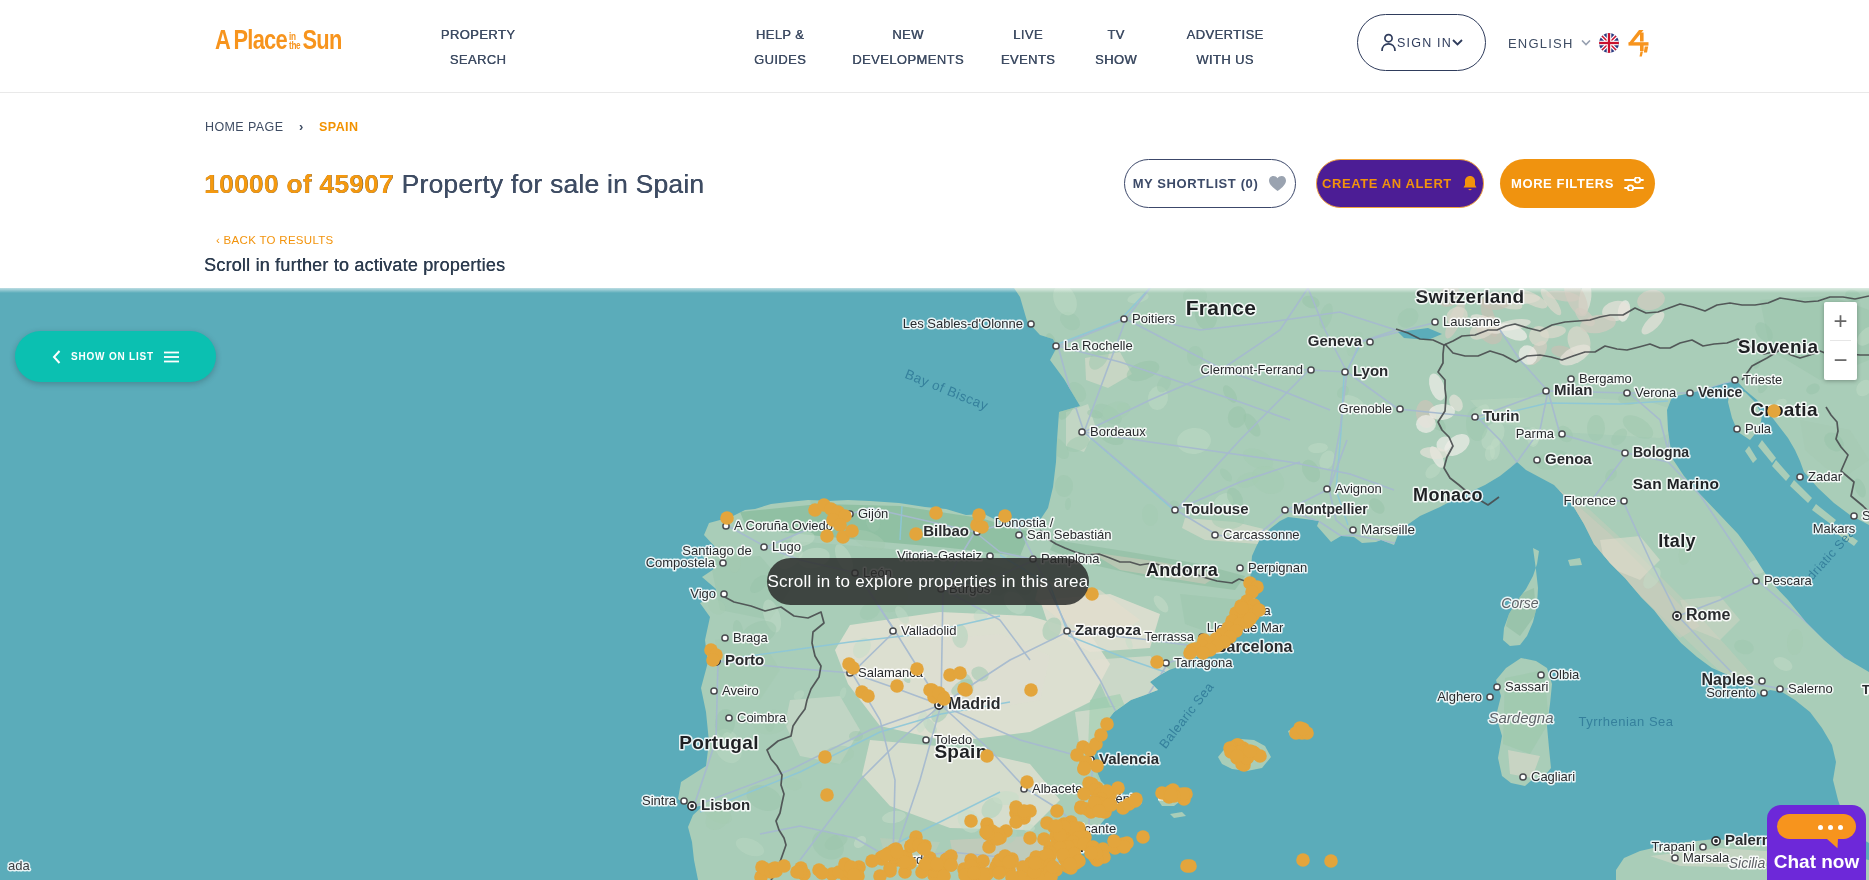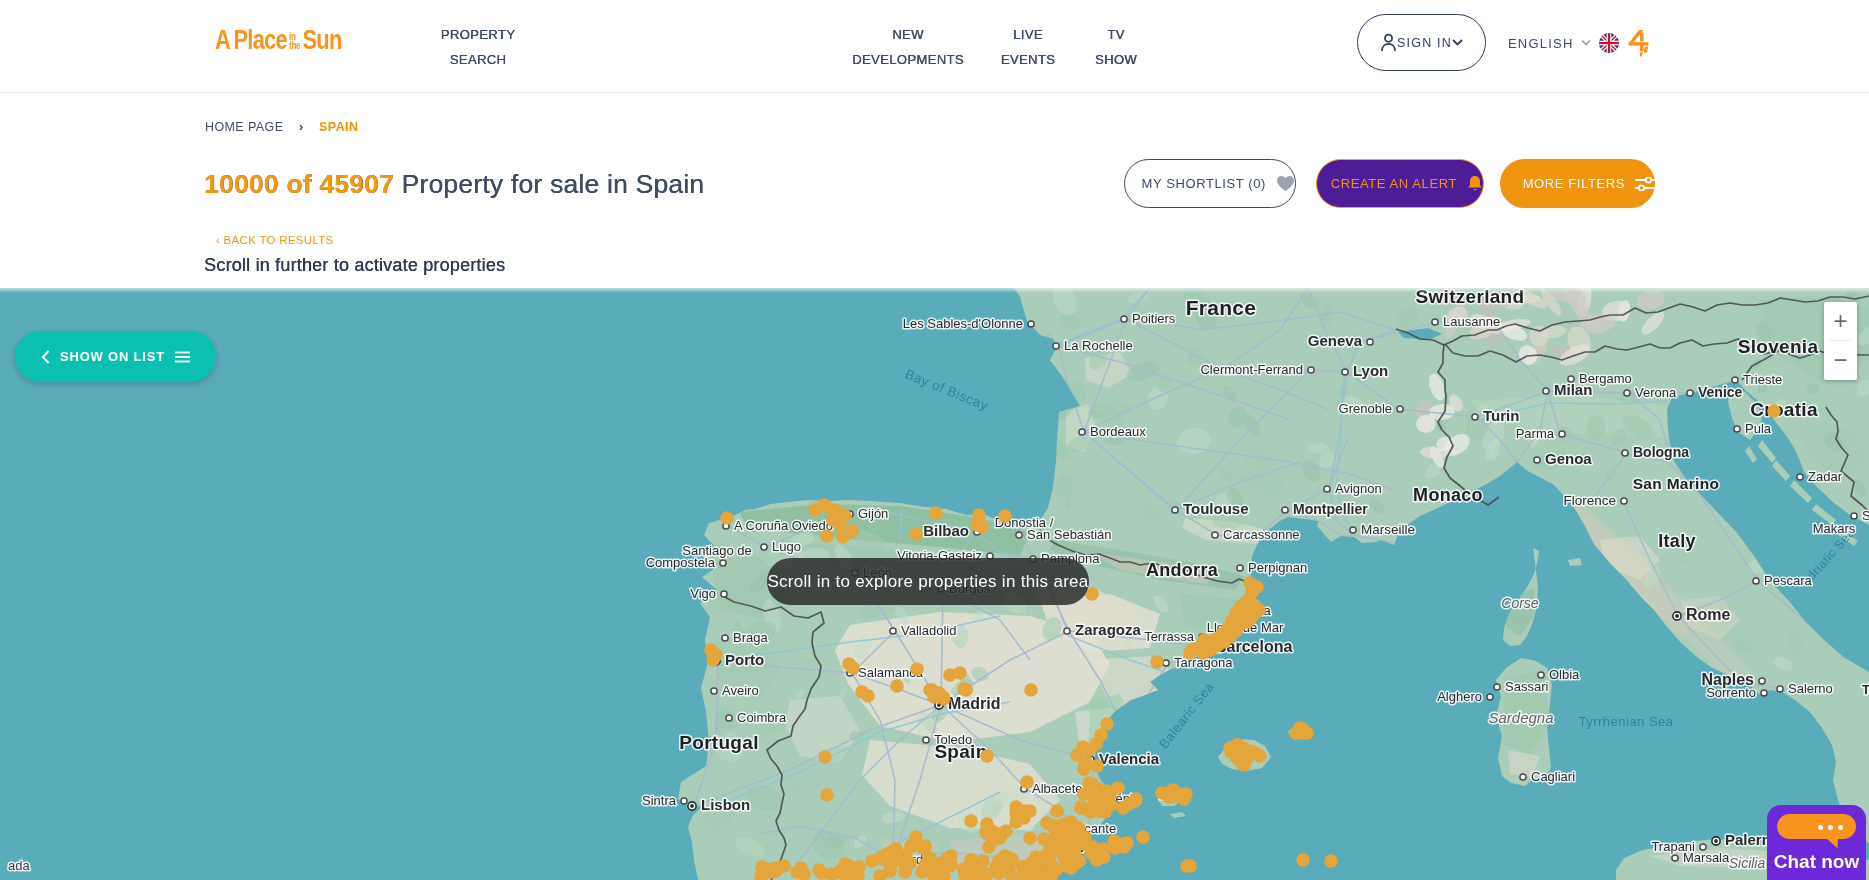--- a/index.html
+++ b/index.html
@@ -10,28 +10,28 @@
 .nav{position:absolute;top:0;height:93px;display:flex;align-items:center;justify-content:center}
 .nav a{display:block;text-align:center;color:#3e4c63;font-size:13px;letter-spacing:0.4px;line-height:25px;text-decoration:none;text-shadow:0.35px 0 0 #3e4c63}
 .pill{position:absolute;border-radius:29px;display:flex;align-items:center;justify-content:center}
 .signin{left:1357px;top:14px;width:129px;height:57px;border:1.4px solid #2f3c5c;color:#2f3c5c;font-size:12.5px;letter-spacing:1.2px;}
 .lang{position:absolute;left:1508px;top:32px;height:22px;color:#3e4c63;font-size:13px;letter-spacing:1.2px;display:flex;align-items:center;gap:8px}
 .crumb{position:absolute;left:205px;top:119px;font-size:12.5px;letter-spacing:0.4px;color:#3e4c63;z-index:6}
 .crumb .sp{color:#f29200;font-weight:bold}
 .crumb .chv{color:#3e4c63;font-weight:bold;font-size:13px}
 h1{position:absolute;left:204px;top:169px;font-size:26.5px;font-weight:400;color:#3e4c63;letter-spacing:0.2px;z-index:6;text-shadow:0.3px 0 0 #3e4c63}
 h1 b{color:#f5990f;font-weight:bold}
-.btn{position:absolute;top:159px;height:49px;border-radius:25px;display:flex;align-items:center;justify-content:flex-end;font-size:13px;font-weight:normal;letter-spacing:0.6px;gap:10px;z-index:6}
+.btn{position:absolute;top:159px;height:49px;border-radius:25px;display:flex;align-items:center;justify-content:center;font-size:13px;font-weight:bold;letter-spacing:0.6px;gap:10px;z-index:6}
 .b1{left:1124px;width:172px;border:1.4px solid #3c486a;color:#3c4a68;background:#fff}
 .b2{left:1316px;width:168px;border:1.4px solid #f2a33c;color:#f2930c;background:#4c1d95}
 .b3{left:1500px;width:155px;background:#f0930f;color:#fff}
 .back{position:absolute;left:216px;top:234px;color:#f2930c;font-size:11.5px;font-weight:normal;letter-spacing:0.3px;z-index:6}
 .scrolltxt{position:absolute;left:204px;top:255px;color:#2c3b4e;font-size:18px;letter-spacing:0.2px;z-index:6;text-shadow:0.3px 0 0 #2c3b4e}
 .map{position:absolute;left:0;top:288px;width:1869px;height:592px}
-.showlist{position:absolute;left:15px;top:331px;width:201px;height:51px;background:#0bc0b1;border-radius:26px;color:#fff;font-size:13px;font-weight:bold;letter-spacing:0.8px;display:flex;align-items:center;justify-content:center;gap:10px;box-shadow:0 2px 6px rgba(0,0,0,0.22);z-index:4}
+.showlist{position:absolute;left:15px;top:331px;width:201px;height:51px;background:#0bc0b1;border-radius:26px;color:#fff;font-size:10px;font-weight:bold;letter-spacing:0.8px;display:flex;align-items:center;justify-content:center;gap:10px;box-shadow:0 2px 6px rgba(0,0,0,0.22);z-index:4}
 .zoomctl{position:absolute;left:1824px;top:302px;width:33px;height:78px;background:#fff;box-shadow:0 1px 4px rgba(0,0,0,0.3);border-radius:2px;z-index:4}
 .zoomctl .z{height:38px;display:flex;align-items:center;justify-content:center;color:#666;font-size:24px;font-weight:400}
 .zoomctl .d{height:1px;background:#e6e6e6;margin:0 6px}
 .tooltip{position:absolute;left:767px;top:558px;width:322px;height:47px;background:rgba(42,43,42,0.84);border-radius:24px;color:#fff;font-size:17px;display:flex;align-items:center;justify-content:center;z-index:4;letter-spacing:0.3px}
 .chat{position:absolute;left:1767px;top:805px;width:99px;height:75px;background:#6d28d9;border-radius:14px 14px 0 0;z-index:6}
 .bubble{position:absolute;left:10px;top:9px;width:79px;height:25px;background:#f7941d;border-radius:13px}
 .bubble .dots{position:absolute;right:13px;top:11px;display:flex;gap:5px}
 .bubble .dots i{width:5px;height:5px;border-radius:50%;background:#fff}
 .tail{position:absolute;left:60px;top:31px;width:0;height:0;border-left:9px solid transparent;border-right:4px solid transparent;border-top:13px solid #f7941d;transform:rotate(-14deg)}
 .chatlbl{position:absolute;left:0;width:100%;top:46px;text-align:center;color:#fff;font-weight:bold;font-size:19px}
@@ -982,28 +982,34 @@
 
 <div class="hdr">
 <div class="logo">
       <span class="big">A Place</span>
       <span class="small">in<br>the</span>
       <span class="big">Sun</span>
     </div>
 <div class="nav" style="left:428px;width:100px">
       <a href="#">PROPERTY<br>SEARCH</a>
     </div>
+<div class="nav" style="left:735px;width:90px">
+      <a href="#">HELP &amp;<br>GUIDES</a>
+    </div>
 <div class="nav" style="left:843px;width:130px">
       <a href="#">NEW<br>DEVELOPMENTS</a>
     </div>
 <div class="nav" style="left:988px;width:80px">
       <a href="#">LIVE<br>EVENTS</a>
     </div>
 <div class="nav" style="left:1086px;width:60px">
       <a href="#">TV<br>SHOW</a>
+    </div>
+<div class="nav" style="left:1175px;width:100px">
+      <a href="#">ADVERTISE<br>WITH US</a>
     </div>
 <div class="pill signin"><svg width="17" height="19" viewBox="0 0 17 19">
         <circle cx="8.5" cy="5.2" r="3.6" fill="none" stroke="#2f3c5c" stroke-width="1.7"></circle>
         <path d="M2 18 C2 13 5.2 10.8 8.5 10.8 C11.8 10.8 15 13 15 18" fill="none" stroke="#2f3c5c" stroke-width="1.7"></path>
       </svg>SIGN IN<svg width="11" height="7" viewBox="0 0 11 7">
         <path d="M1 1 L5.5 5.5 L10 1" stroke="#2f3c5c" stroke-width="1.8" fill="none"></path>
       </svg></div>
 <div class="lang">ENGLISH<svg width="10" height="6" viewBox="0 0 10 6">
         <path d="M1 0.5 L5 4.5 L9 0.5" stroke="#97a0b0" stroke-width="1.6" fill="none"></path>
       </svg>

